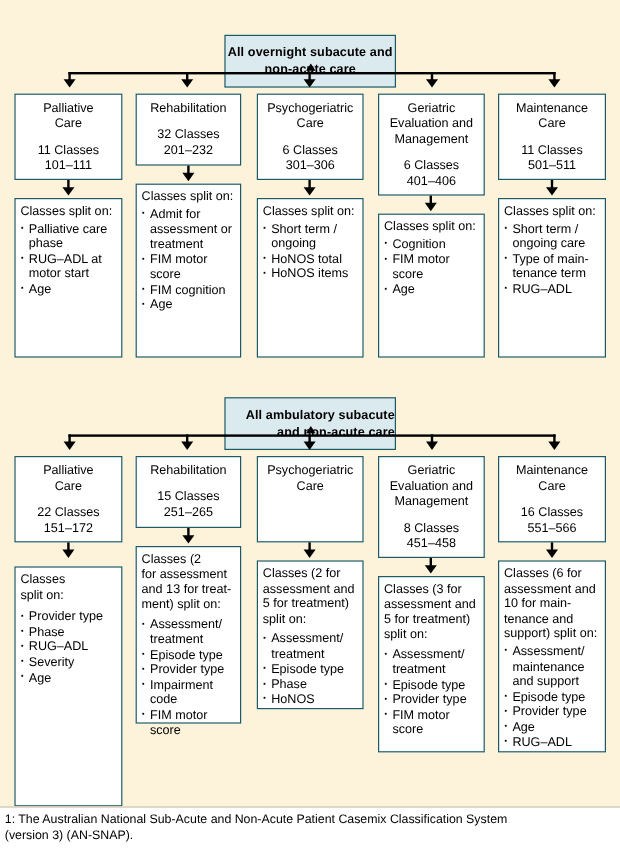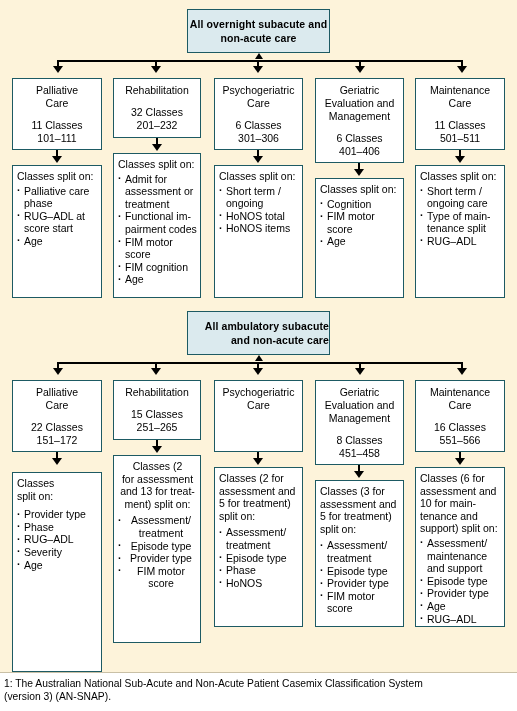--- a/index.html
+++ b/index.html
@@ -36,20 +36,21 @@
     text-align: center;
     font-weight: bold;
     font-size: 10.5px;
     line-height: 14px;
     color: #000;
     display: flex;
     flex-direction: column;
     align-items: center;
     justify-content: center;
     letter-spacing: 0.1px;
+    margin-top: 20px;
   }
   .cat-box {
     position: absolute;
     background: #ffffff;
     border: 1px solid #1d5a63;
     box-sizing: border-box;
     text-align: center;
     font-size: 10.5px;
     line-height: 13px;
     color: #000;
@@ -212,33 +213,31 @@
     <div class="arrow-down" style="left:354px; top:169px;"></div>
     <div class="conn" style="left:459px; top:150px; width:2px; height:8px;"></div>
     <div class="arrow-down" style="left:455px; top:156px;"></div>
 
     <div class="split-box" style="left:12px; top:165px; width:90px; height:133px;">
       <div class="lead">Classes split on:</div>
       <ul>
         <li>Palliative care
 phase</li>
         <li>RUG–ADL at
-score start</li>
+motor start</li>
         <li>Age</li>
       </ul>
     </div>
 
     <div class="split-box" style="left:113px; top:153px; width:88px; height:145px;">
       <div class="lead">Classes split on:</div>
       <ul>
         <li>Admit for
 assessment or
 treatment</li>
-        <li>Functional im-
-pairment codes</li>
         <li>FIM motor
 score</li>
         <li>FIM cognition</li>
         <li>Age</li>
       </ul>
     </div>
 
     <div class="split-box" style="left:214px; top:165px; width:89px; height:133px;">
       <div class="lead">Classes split on:</div>
       <ul>
@@ -258,21 +257,21 @@
         <li>Age</li>
       </ul>
     </div>
 
     <div class="split-box" style="left:415px; top:165px; width:90px; height:133px;">
       <div class="lead">Classes split on:</div>
       <ul>
         <li>Short term /
 ongoing care</li>
         <li>Type of main-
-tenance split</li>
+tenance term</li>
         <li>RUG–ADL</li>
       </ul>
     </div>
 
     <div class="root-box" style="left:187px; top:311px; width:143px; height:44px;text-align:right;">
       <span>All ambulatory subacute
 and non-acute care</span>
     </div>
     <div class="tick-up" style="left:255px; top:355px;"></div>
     <div class="conn" style="left:57px; top:362px; width:406px; height:2px;"></div>
@@ -332,36 +331,38 @@
 split on:</div>
       <ul style="margin-top:6px;">
         <li>Provider type</li>
         <li>Phase</li>
         <li>RUG–ADL</li>
         <li>Severity</li>
         <li>Age</li>
       </ul>
     </div>
 
-    <div class="split-box" style="left:113px; top:455px; width:88px; height:188px;text-align:center;">
+    <div class="split-box" style="left:113px; top:455px; width:88px; height:148px;">
       <div class="lead">Classes (2
 for assessment
 and 13 for treat-
 ment) split on:</div>
       <ul style="margin-top:4px;">
         <li>Assessment/
 treatment</li>
         <li>Episode type</li>
         <li>Provider type</li>
+        <li>Impairment
+code</li>
         <li>FIM motor
 score</li>
       </ul>
     </div>
 
-    <div class="split-box" style="left:214px; top:467px; width:89px; height:160px;">
+    <div class="split-box" style="left:214px; top:467px; width:89px; height:124px;">
       <div class="lead">Classes (2 for
 assessment and
 5 for treatment)
 split on:</div>
       <ul style="margin-top:4px;">
         <li>Assessment/
 treatment</li>
         <li>Episode type</li>
         <li>Phase</li>
         <li>HoNOS</li>

